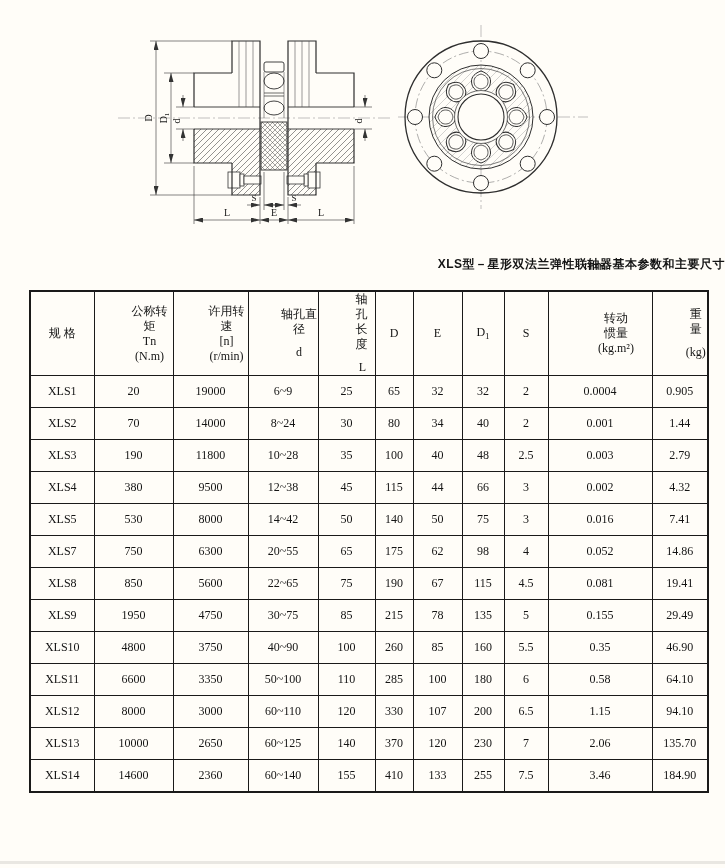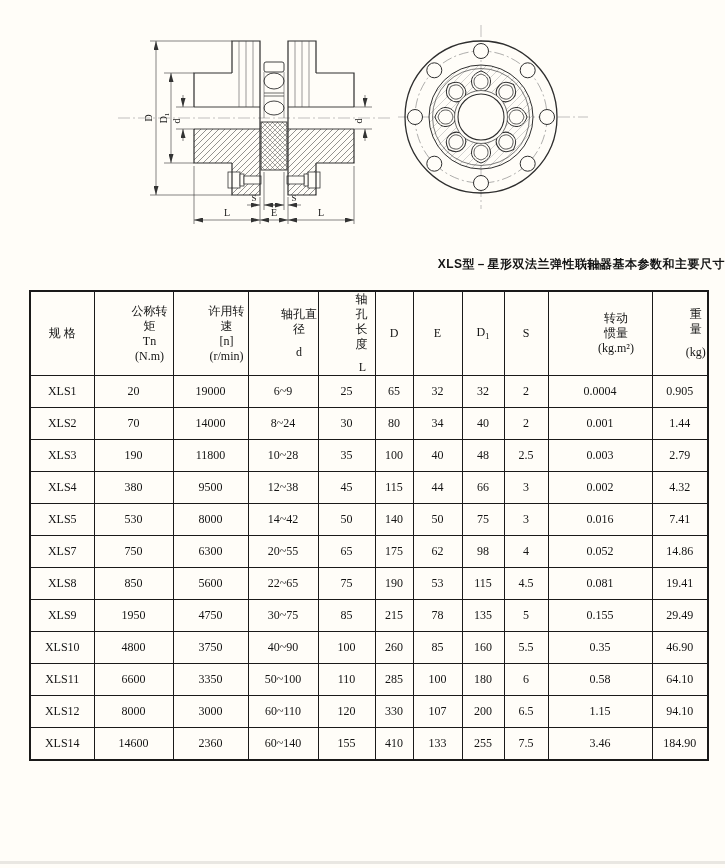--- a/index.html
+++ b/index.html
@@ -337,21 +337,21 @@
     <td>0.052</td>
     <td>14.86</td>
   </tr>
         <tr>
     <td>XLS8</td>
     <td>850</td>
     <td>5600</td>
     <td>22~65</td>
     <td>75</td>
     <td>190</td>
-    <td>53</td>
+    <td>67</td>
     <td>115</td>
     <td>4.5</td>
     <td>0.081</td>
     <td>19.41</td>
   </tr>
         <tr>
     <td>XLS9</td>
     <td>1950</td>
     <td>4750</td>
     <td>30~75</td>
@@ -396,20 +396,33 @@
     <td>60~110</td>
     <td>120</td>
     <td>330</td>
     <td>107</td>
     <td>200</td>
     <td>6.5</td>
     <td>1.15</td>
     <td>94.10</td>
   </tr>
         <tr>
+    <td>XLS13</td>
+    <td>10000</td>
+    <td>2650</td>
+    <td>60~125</td>
+    <td>140</td>
+    <td>370</td>
+    <td>120</td>
+    <td>230</td>
+    <td>7</td>
+    <td>2.06</td>
+    <td>135.70</td>
+  </tr>
+        <tr>
     <td>XLS14</td>
     <td>14600</td>
     <td>2360</td>
     <td>60~140</td>
     <td>155</td>
     <td>410</td>
     <td>133</td>
     <td>255</td>
     <td>7.5</td>
     <td>3.46</td>

